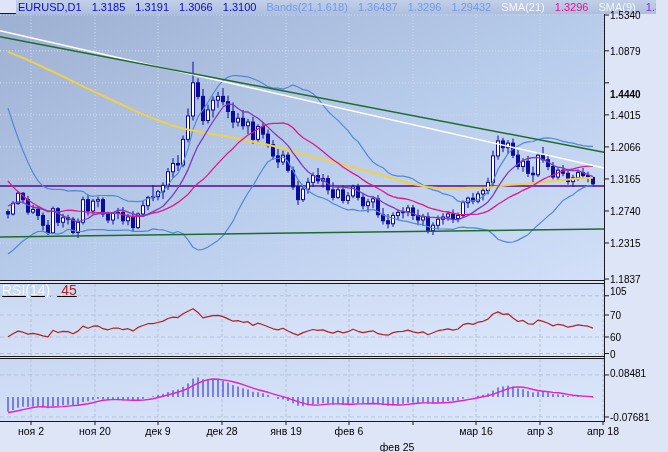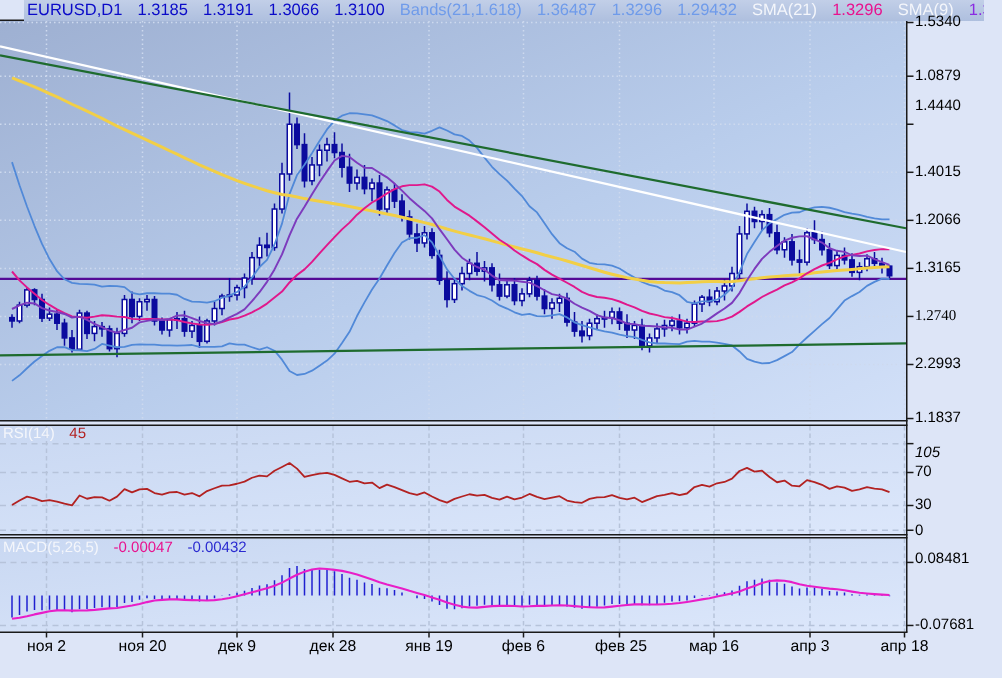--- a/index.html
+++ b/index.html
@@ -13,21 +13,21 @@
   .bandsc{color:#6f9bea;}
   .whitec{color:#f4f6fb;}
   .magc{color:#e8128e;}
   .purpc{color:#8a2be2;}
   .bluec{color:#2a2ad0;}
   .redc{color:#b22222;}
   svg{position:absolute;left:0;top:0;}
   .ylab{position:absolute;left:610px;font-size:10px;color:#000;transform:translateY(-50%);}
   .xlab{position:absolute;top:425px;width:70px;margin-left:-35px;text-align:center;
         font-size:10.5px;color:#000;}
-  .panetitle{position:absolute;left:2px;font-size:10px;line-height:12px;white-space:nowrap;}
+  .panetitle{position:absolute;left:2px;font-size:14px;line-height:12px;white-space:nowrap;text-decoration:underline;}
   .panetitle span{margin-right:7px;margin-left:0;}
   .hit{position:absolute;left:0;width:604px;background:transparent;}
 </style>
 </head>
 <body>
 
 <div id="app">
 
   <svg id="chart" width="668" height="452">
     <defs>
@@ -520,51 +520,46 @@
     <span class="magc">1.3296</span>
     <span class="whitec">SMA(9)</span>
     <span class="purpc">1.31996</span>
     
   </div>
 
   <div class="panetitle" style="top:284px">
     <span class="whitec">RSI(14)</span>
     <span class="redc">45</span>
   </div>
-  <div class="panetitle" style="top:360px">
-    <span class="whitec">MACD(5,26,5)</span>
-    <span class="magc">-0.00047</span>
-    <span class="bluec">-0.00432</span>
-  </div>
 
   <div id="price-labels">
       <div class="ylab" style="top: 15px;">1.5340</div>
       <div class="ylab" style="top: 50.8008px;">1.0879</div>
-      <div class="ylab" style="top: 71px;">1.4440</div>
+      <div class="ylab" style="top: 94px; font-weight: bold;">1.4440</div>
       <div class="ylab" style="top: 114.865px;">1.4015</div>
       <div class="ylab" style="top: 146.898px;">1.2066</div>
       <div class="ylab" style="top: 178.93px; text-align: center;">1.3165</div>
-      <div class="ylab" style="top: 210.962px; font-family: Liberation Serif, serif;">1.2740</div>
-      <div class="ylab" style="top: 242.994px;">2.2993</div>
+      <div class="ylab" style="top: 210.962px;">1.2740</div>
+      <div class="ylab" style="top: 242.994px;">1.2315</div>
       <div class="ylab" style="top: 279.021px;">1.1837</div>
-      <div class="ylab" style="top: 302px; font-style: italic;">105</div>
+      <div class="ylab" style="top: 291px;">105</div>
       <div class="ylab" style="top: 315px;">70</div>
-      <div class="ylab" style="top: 337px;">30</div>
+      <div class="ylab" style="top: 337px;">60</div>
       <div class="ylab" style="top: 353.5px;">0</div>
       <div class="ylab" style="top: 373px;">0.08481</div>
       <div class="ylab" style="top: 416.971px;">-0.07681</div>
     </div>
   <div id="time-labels">
       <div class="xlab" style="left: 31px;">ноя 2</div>
       <div class="xlab" style="left: 95px;">ноя 20</div>
       <div class="xlab" style="left: 158px;">дек 9</div>
       <div class="xlab" style="left: 222px;">дек 28</div>
       <div class="xlab" style="left: 286px;">янв 19</div>
       <div class="xlab" style="left: 349px;">фев 6</div>
-      <div class="xlab" style="left: 414px;">фев 25</div>
+      <div class="xlab" style="left: 397px; margin-top: 16px;">фев 25</div>
       <div class="xlab" style="left: 476px;">мар 16</div>
       <div class="xlab" style="left: 540px;">апр 3</div>
       <div class="xlab" style="left: 603px;">апр 18</div>
     </div>
 
   <div class="hit" style="top:14px;height:267px"></div>
   <div class="hit" style="top:284px;height:73px"></div>
   <div class="hit" style="top:359px;height:62px"></div>
 </div>
 

